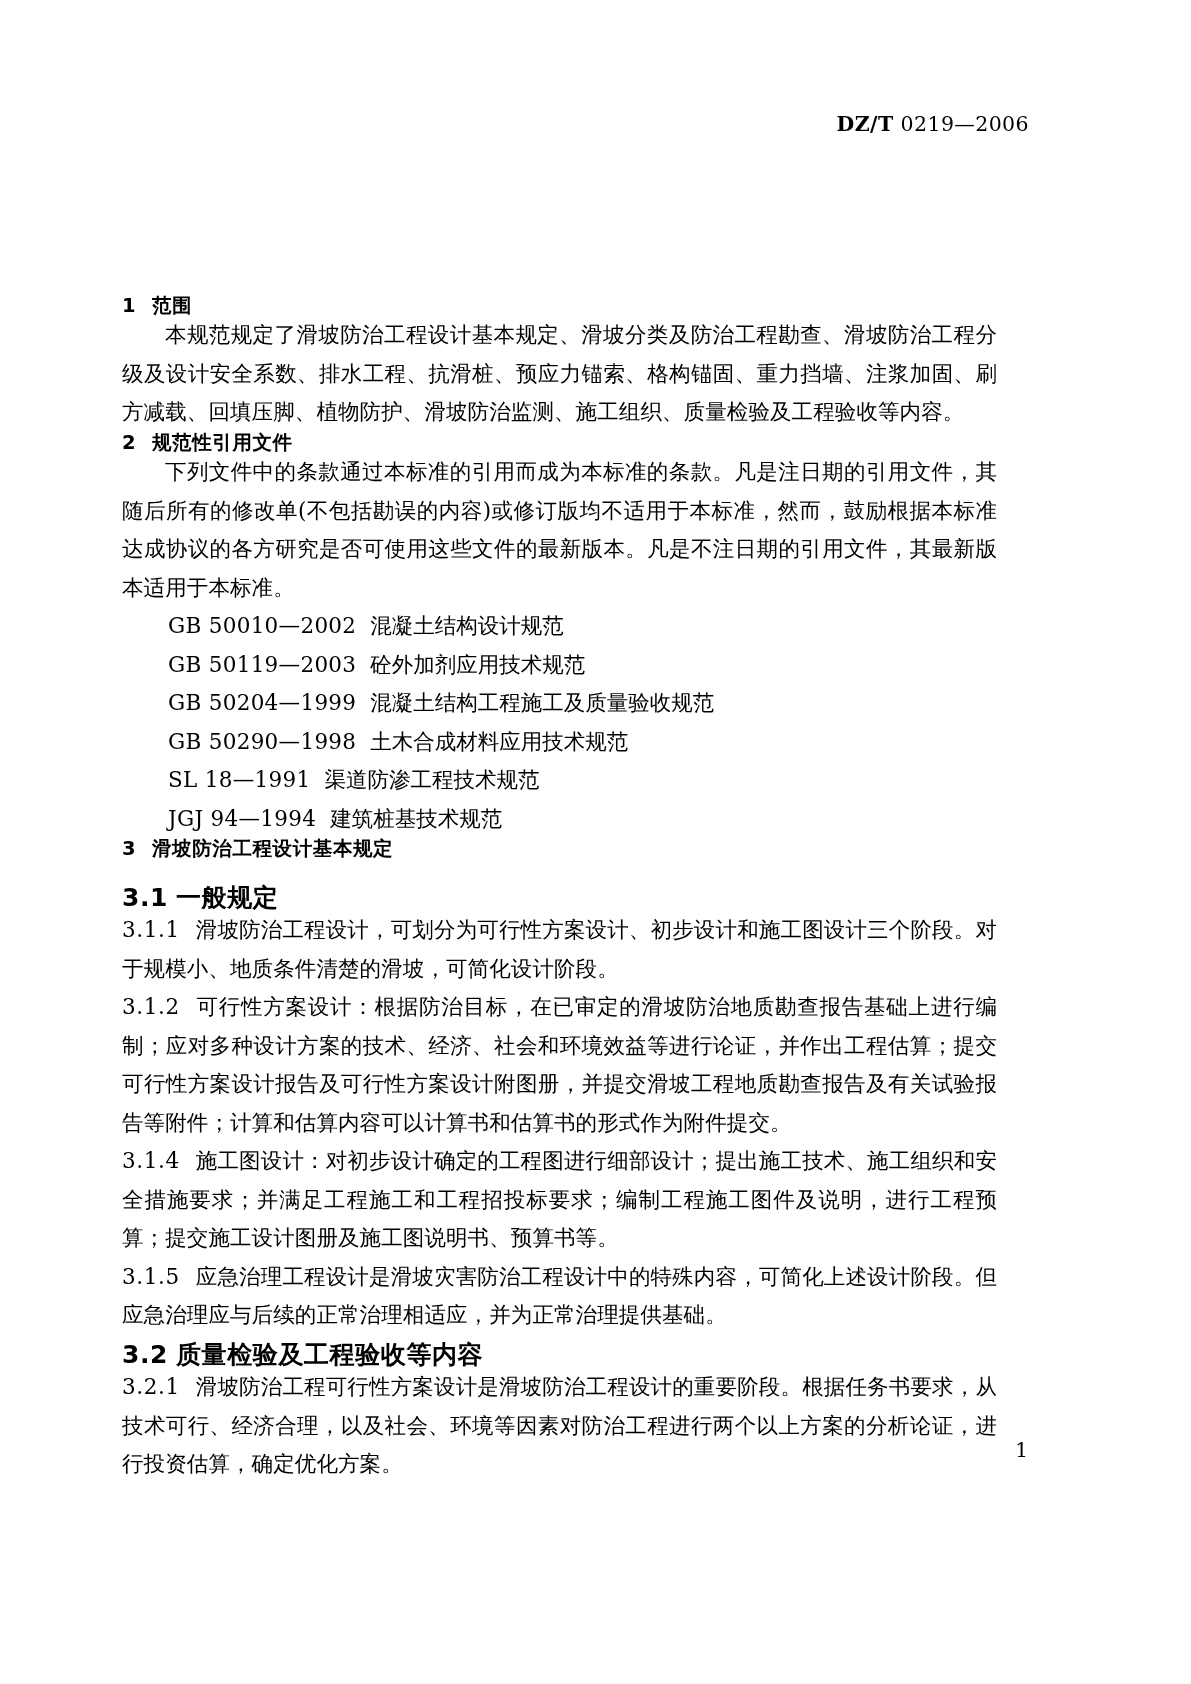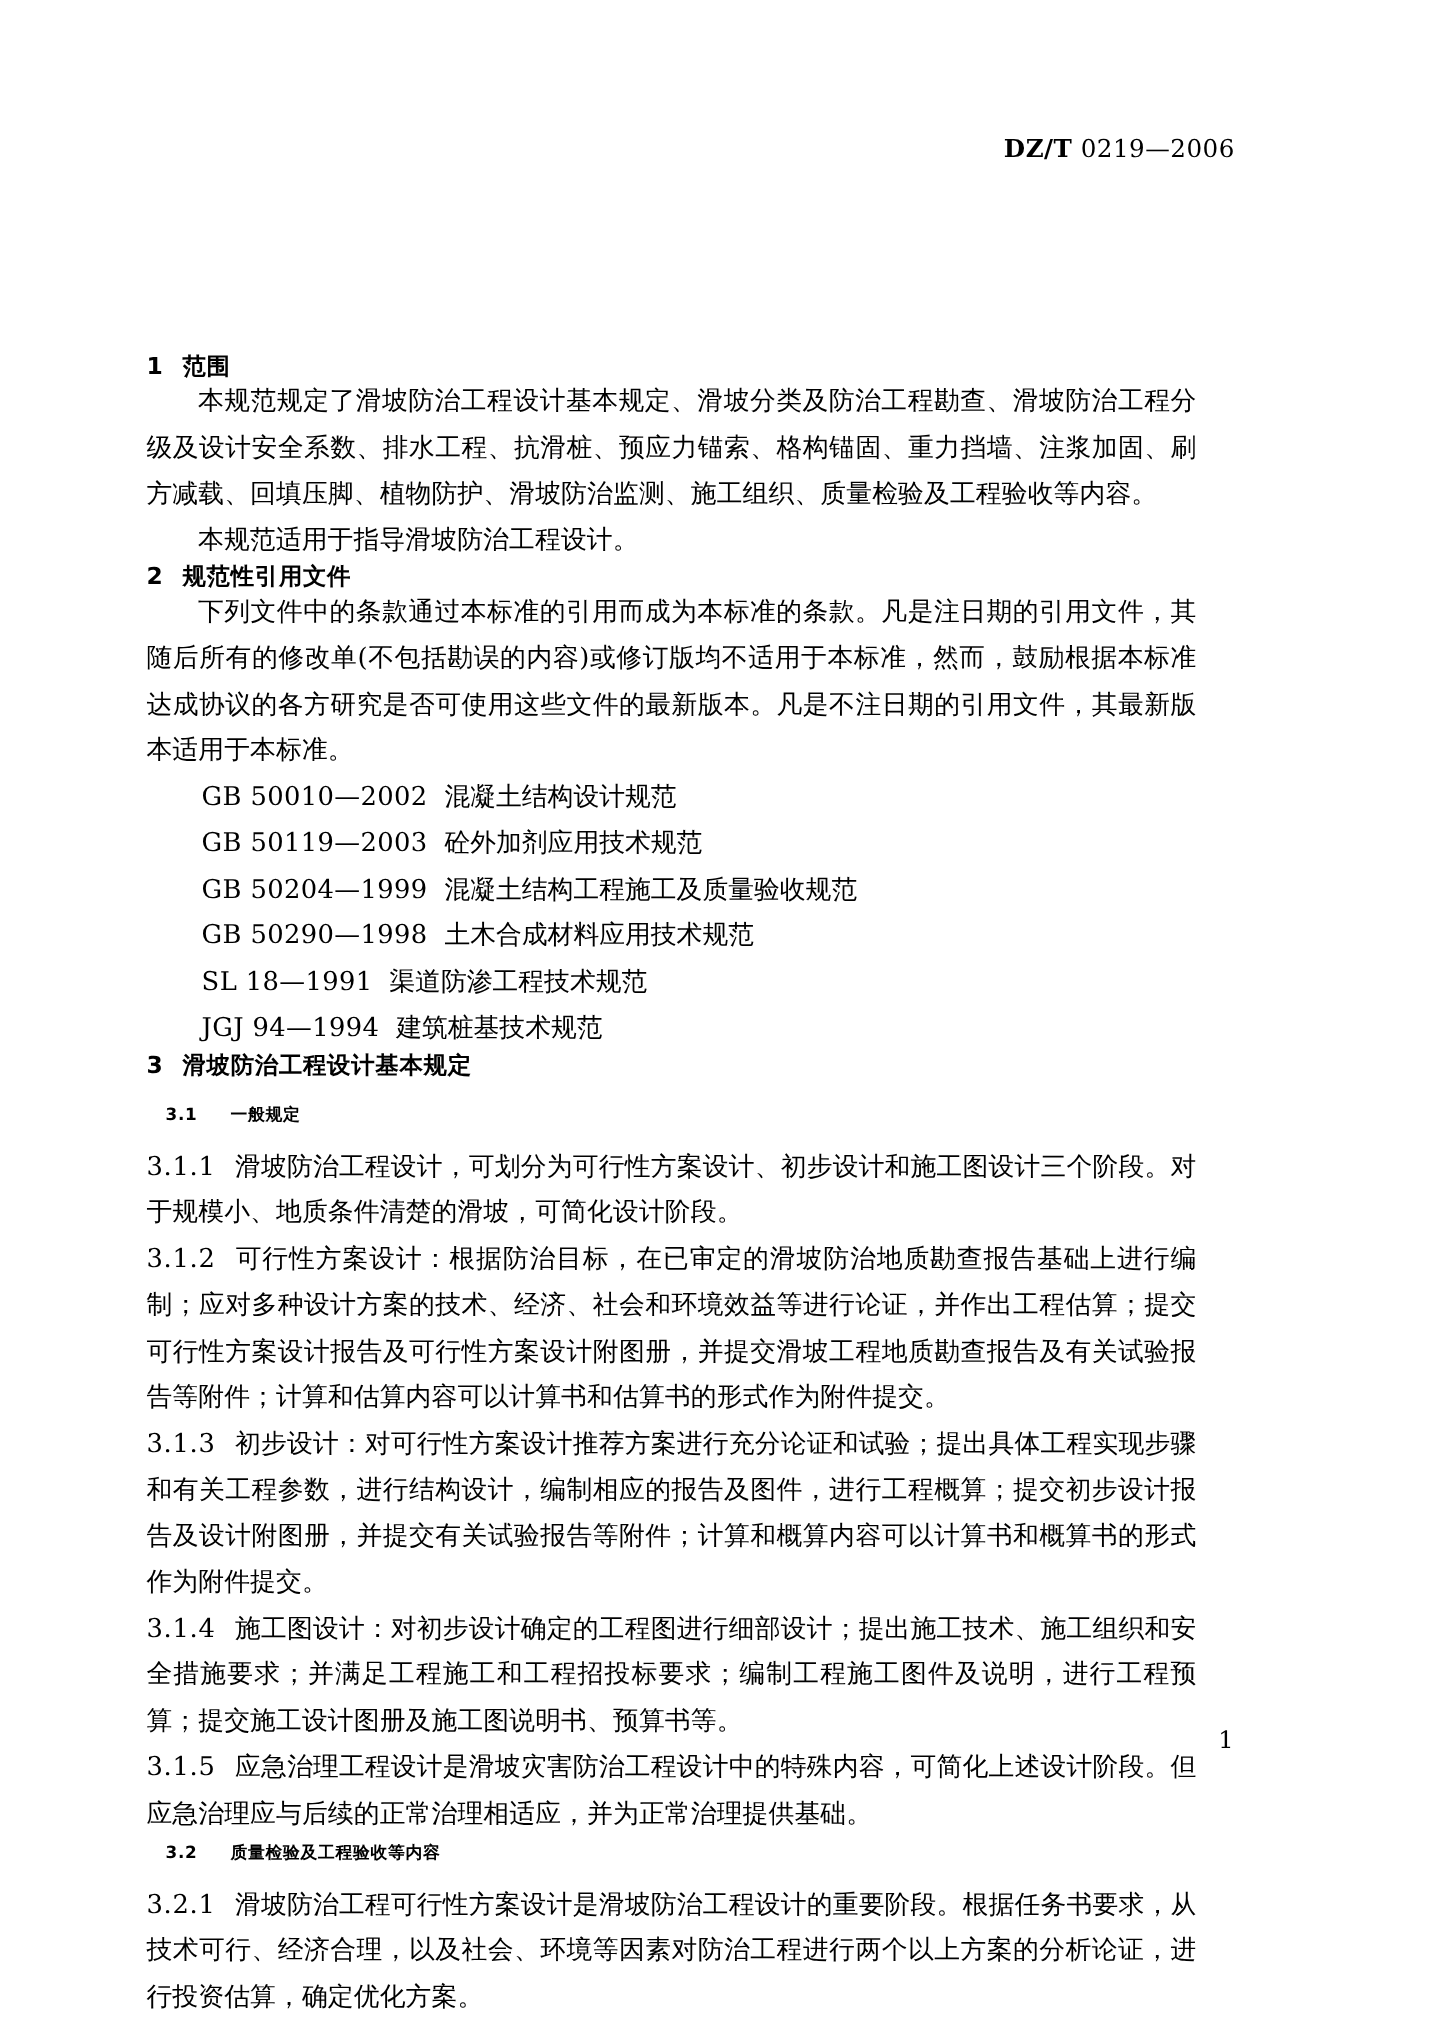--- a/index.html
+++ b/index.html
@@ -59,22 +59,22 @@
     padding: 0;
     letter-spacing: 0.6px;
     line-height: 1.1;
   }
   .sec-1 { margin-top: 0; }
   .sec-2 { margin-top: 25px; }
   .sec-3 { margin-top: 26px; }
   .sub-heading {
     font-family: "DejaVu Sans", "Liberation Sans", sans-serif;
     font-weight: bold;
-    font-size: 14px;
-    margin: 16px;
+    font-size: 25px;
+    margin: 0;
     padding: 0;
     letter-spacing: 0.6px;
     line-height: 1.1;
   }
   .sh-31 { margin-top: 24px; }
   .sh-32 { margin-top: 6px; }
   .heading-num {
     display: inline-block;
     min-width: 30px;
   }
@@ -145,21 +145,20 @@
 
   <div class="doc-header">
     <span class="std-prefix">DZ/T</span><span> 0219—2006</span>
   </div>
 
 
   <div class="content">
 
     <h2 class="sec-heading sec-1"><span class="heading-num">1</span><span>范围</span></h2>
     <p class="para indent first-after-heading">本规范规定了滑坡防治工程设计基本规定、滑坡分类及防治工程勘查、滑坡防治工程分级及设计安全系数、排水工程、抗滑桩、预应力锚索、格构锚固、重力挡墙、注浆加固、刷方减载、回填压脚、植物防护、滑坡防治监测、施工组织、质量检验及工程验收等内容。</p>
-    <p class="para indent">本规范适用于指导滑坡防治工程设计。</p>
 
     <h2 class="sec-heading sec-2"><span class="heading-num">2</span><span>规范性引用文件</span></h2>
     <p class="para indent first-after-heading">下列文件中的条款通过本标准的引用而成为本标准的条款。凡是注日期的引用文件，其随后所有的修改单(不包括勘误的内容)或修订版均不适用于本标准，然而，鼓励根据本标准达成协议的各方研究是否可使用这些文件的最新版本。凡是不注日期的引用文件，其最新版本适用于本标准。</p>
 
     <ul class="ref-list">
       <li><span class="ref-code">GB 50010—2002</span><span class="ref-name">混凝土结构设计规范</span></li>
       <li><span class="ref-code">GB 50119—2003</span><span class="ref-name">砼外加剂应用技术规范</span></li>
       <li><span class="ref-code">GB 50204—1999</span><span class="ref-name">混凝土结构工程施工及质量验收规范</span></li>
       <li><span class="ref-code">GB 50290—1998</span><span class="ref-name">土木合成材料应用技术规范</span></li>
       <li><span class="ref-code">SL 18—1991</span><span class="ref-name">渠道防渗工程技术规范</span></li>
@@ -167,21 +166,20 @@
     </ul>
 
     <h2 class="sec-heading sec-3"><span class="heading-num">3</span><span>滑坡防治工程设计基本规定</span></h2>
 
     <h3 class="sub-heading sh-31"><span class="heading-num-2">3.1</span><span>一般规定</span></h3>
 
     <p class="para hang first-after-heading"><span class="clause-num">3.1.1</span><span class="clause-gap"></span><span>滑坡防治工程设计，可划分为可行性方案设计、初步设计和施工图设计三个阶段。对于规模小、地质条件清楚的滑坡，可简化设计阶段。</span></p>
 
     <p class="para hang"><span class="clause-num">3.1.2</span><span class="clause-gap"></span><span>可行性方案设计：根据防治目标，在已审定的滑坡防治地质勘查报告基础上进行编制；应对多种设计方案的技术、经济、社会和环境效益等进行论证，并作出工程估算；提交可行性方案设计报告及可行性方案设计附图册，并提交滑坡工程地质勘查报告及有关试验报告等附件；计算和估算内容可以计算书和估算书的形式作为附件提交。</span></p>
 
-    <p class="para hang"><span class="clause-num">3.1.3</span><span class="clause-gap"></span><span>初步设计：对可行性方案设计推荐方案进行充分论证和试验；提出具体工程实现步骤和有关工程参数，进行结构设计，编制相应的报告及图件，进行工程概算；提交初步设计报告及设计附图册，并提交有关试验报告等附件；计算和概算内容可以计算书和概算书的形式作为附件提交。</span></p>
 
     <p class="para hang"><span class="clause-num">3.1.4</span><span class="clause-gap"></span><span>施工图设计：对初步设计确定的工程图进行细部设计；提出施工技术、施工组织和安全措施要求；并满足工程施工和工程招投标要求；编制工程施工图件及说明，进行工程预算；提交施工设计图册及施工图说明书、预算书等。</span></p>
 
     <p class="para hang"><span class="clause-num">3.1.5</span><span class="clause-gap"></span><span>应急治理工程设计是滑坡灾害防治工程设计中的特殊内容，可简化上述设计阶段。但应急治理应与后续的正常治理相适应，并为正常治理提供基础。</span></p>
 
     <h3 class="sub-heading sh-32"><span class="heading-num-2">3.2</span><span>质量检验及工程验收等内容</span></h3>
 
     <p class="para hang first-after-heading"><span class="clause-num">3.2.1</span><span class="clause-gap"></span><span>滑坡防治工程可行性方案设计是滑坡防治工程设计的重要阶段。根据任务书要求，从技术可行、经济合理，以及社会、环境等因素对防治工程进行两个以上方案的分析论证，进行投资估算，确定优化方案。</span></p>
 
   </div>

